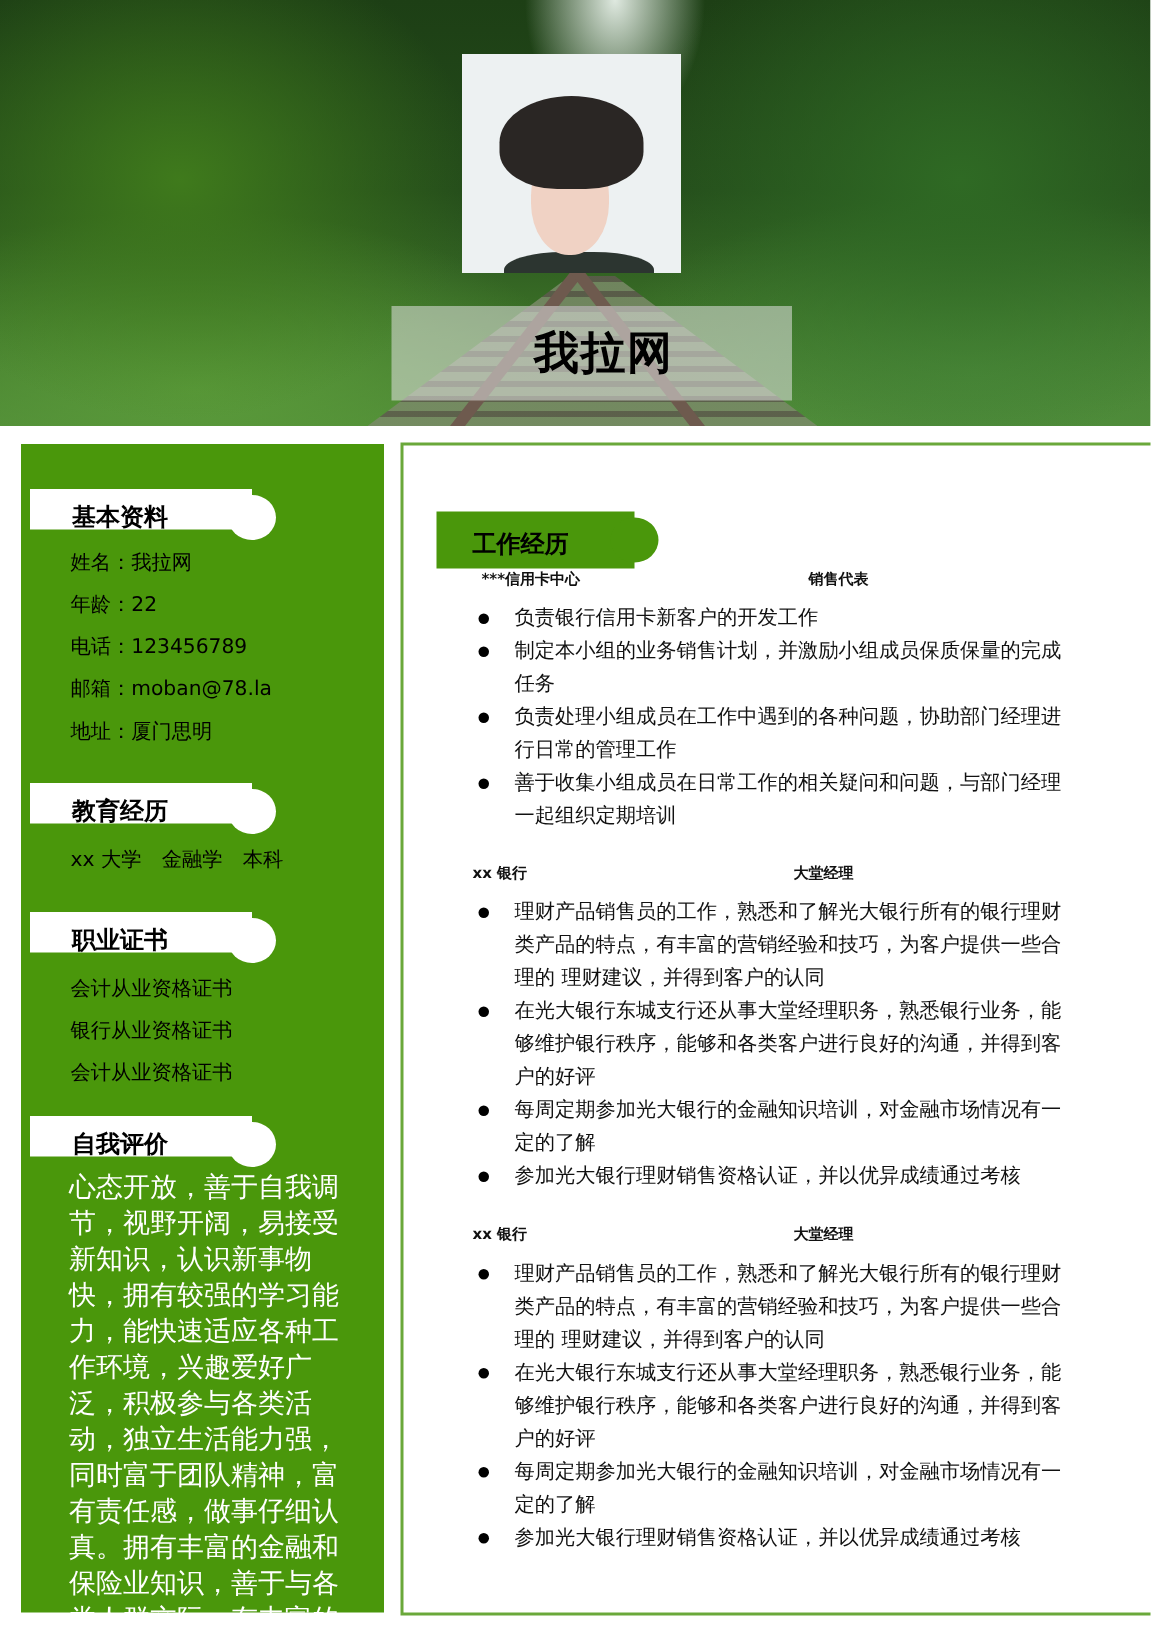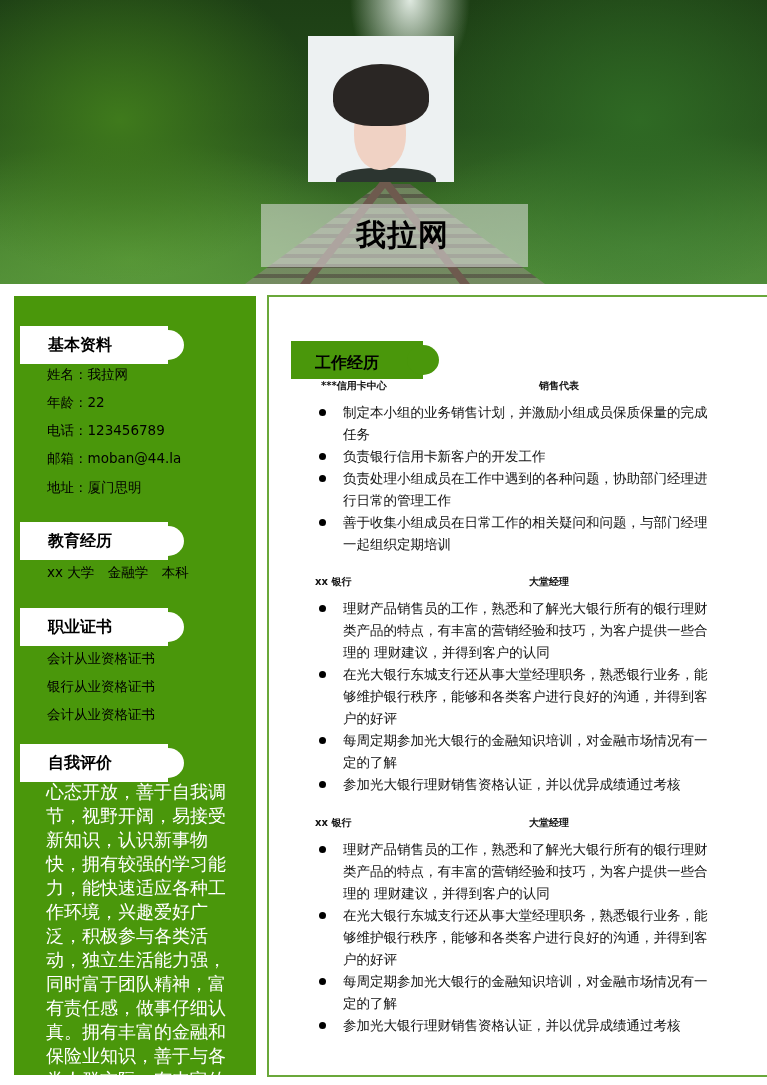--- a/index.html
+++ b/index.html
@@ -21,21 +21,21 @@
           clip-path: polygon(45% 0, 55% 0, 100% 100%, 0 100%); opacity:.85; }
   .photo { position:absolute; left:308px; top:36px; width:146px; height:146px; background:#edf1f2; overflow:hidden; }
   .photo .hair { position:absolute; left:25px; top:28px; width:96px; height:62px; background:#2a2624; border-radius:50% 50% 40% 40%; }
   .photo .face { position:absolute; left:46px; top:62px; width:52px; height:72px; background:#f0d2c4; border-radius:45% 45% 48% 48%; }
   .photo .shirt { position:absolute; left:28px; top:132px; width:100px; height:30px; background:#2c3530; border-radius:40% 40% 0 0; }
   .name-box { position:absolute; left:261px; top:204px; width:251px; height:63px; background:rgba(225,225,225,.55);
               display:flex; align-items:center; justify-content:center;padding-left:16px; }
   .name-box span { font-size:30px; font-weight:bold; color:#000; letter-spacing:1px; }
 
   .left-panel { position:absolute; left:14px; top:296px; width:242px; height:779px; background:#4a970b; }
-  .sec-tab { position:absolute; left:6px; height:38px; width:148px; background:#fff; }
+  .sec-tab { position:absolute; left:6px; height:27px; width:148px; background:#fff; }
   .sec-tab::after { content:""; position:absolute; right:-16px; top:4px; width:32px; height:30px; background:#fff; border-radius:50%; }
   .sec-tab span { position:absolute; left:28px; top:9px; font-size:16px; font-weight:bold; color:#000; z-index:1; }
   .l-item { position:absolute; left:33px; font-size:13.5px; color:#000000; white-space:nowrap; }
   .self-eval { position:absolute; left:32px; top:484px; width:180px; font-size:18px; line-height:24px; color:#ffffff; }
 
   .right-panel { position:absolute; left:267px; top:295px; width:486px; height:778px; border:2px solid #6aa83a; background:#fff; box-sizing:content-box;padding-left:47px; }
   .work-tab { position:absolute; left:22px; top:44px; width:132px; height:38px; background:#4a970b; }
   .work-tab::after { content:""; position:absolute; right:-16px; top:4px; width:32px; height:30px; background:#4a970b; border-radius:50%; }
   .work-tab span { position:absolute; left:24px; top:12px; font-size:16px; font-weight:bold; color:#000; z-index:1; }
   .job { position:absolute; left:46px; width:400px; }
@@ -63,21 +63,21 @@
   </div>
 </div>
 
 <div class="left-panel">
   <div class="sec-tab" style="top:30px">
     <span>基本资料</span>
   </div>
   <div class="l-item" style="top:70px">姓名：我拉网</div>
   <div class="l-item" style="top:98px">年龄：22</div>
   <div class="l-item" style="top:126px">电话：123456789</div>
-  <div class="l-item" style="top:154px">邮箱：moban@44.la</div>
+  <div class="l-item" style="top:154px">邮箱：moban@78.la</div>
   <div class="l-item" style="top:183px">地址：厦门思明</div>
 
   <div class="sec-tab" style="top:226px">
     <span>教育经历</span>
   </div>
   <div class="l-item" style="top:268px">xx 大学　金融学　本科</div>
 
   <div class="sec-tab" style="top:312px">
     <span>职业证书</span>
   </div>
@@ -95,22 +95,22 @@
   <div class="work-tab">
     <span>工作经历</span>
   </div>
 
   <div class="job" style="top:82px">
     <div class="job-head">
       <span class="org" style="left:6px">***信用卡中心</span>
       <span class="role" style="left:224px">销售代表</span>
     </div>
     <ul>
+      <li>负责银行信用卡新客户的开发工作</li>
       <li>制定本小组的业务销售计划，并激励小组成员保质保量的完成任务</li>
-      <li>负责银行信用卡新客户的开发工作</li>
       <li>负责处理小组成员在工作中遇到的各种问题，协助部门经理进行日常的管理工作</li>
       <li>善于收集小组成员在日常工作的相关疑问和问题，与部门经理一起组织定期培训</li>
     </ul>
   </div>
 
   <div class="job" style="top:278px">
     <div class="job-head">
       <span class="org">xx 银行</span>
       <span class="role" style="left:214px">大堂经理</span>
     </div>

